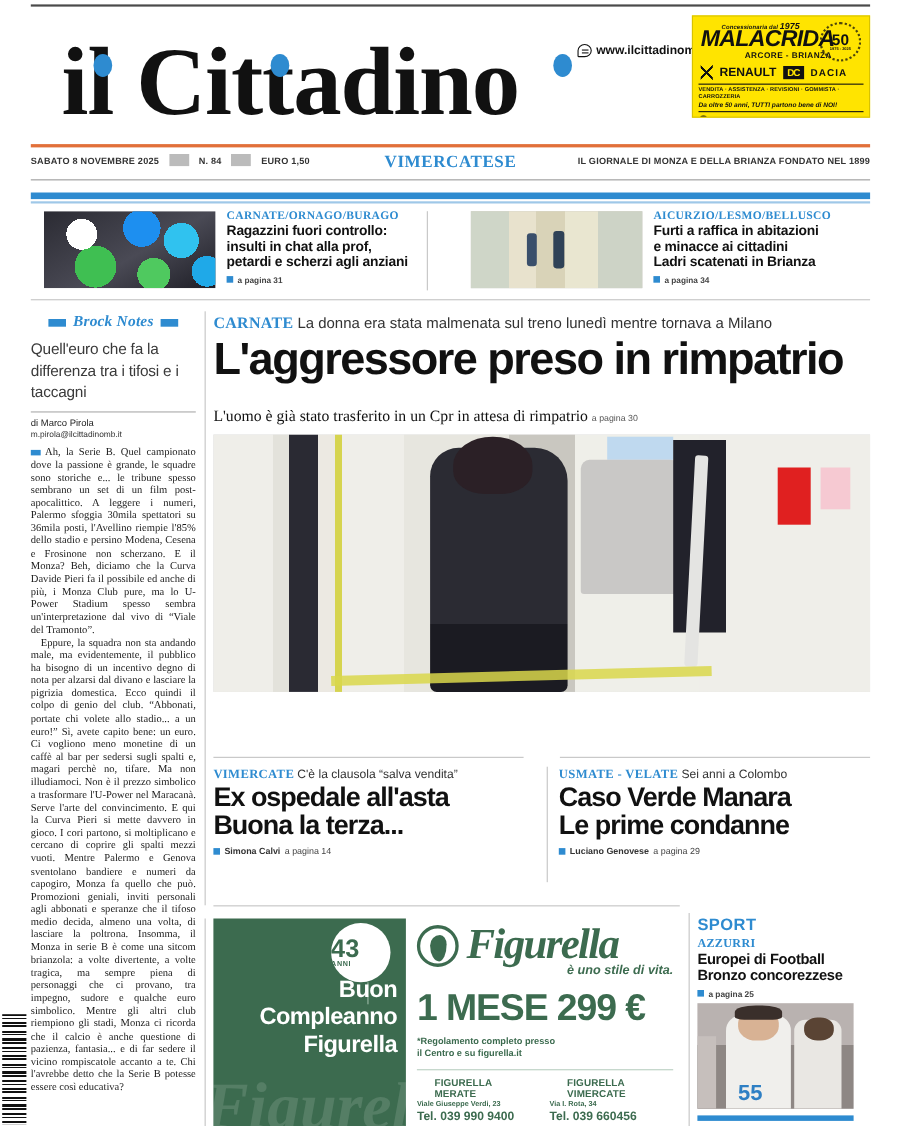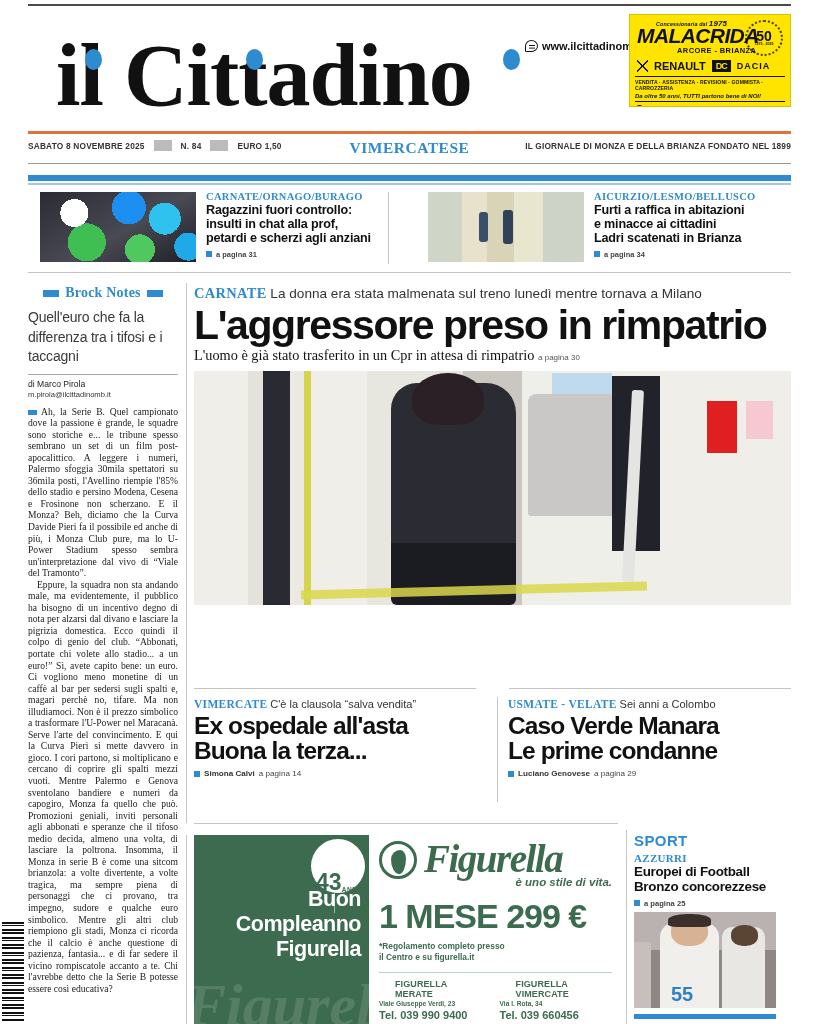--- a/index.html
+++ b/index.html
@@ -120,21 +120,21 @@
   .photo-street::before{content:""; position:absolute; left:33%; top:28%; width:9px;height:30px; background:#3a4f6b; border-radius:3px;}
   .photo-street::after{content:""; position:absolute; left:48%; top:26%; width:10px;height:34px; background:#2f4257; border-radius:3px;}
 
   
   .v-sep { position:absolute; background:#c4c4c4; width:1px; }
   .h-sep { position:absolute; background:#c4c4c4; height:1px; }
 
   
   .opinion { position:absolute; left:28px; top:285px; width:150px; height:730px; }
   .brock-head { display:flex; align-items:center; justify-content:center; gap:6px; }
-  .brock-title { font-family:"Liberation Serif", serif; font-weight:700; font-size:14px; color:#2e8bd0; letter-spacing:.2px;}
+  .brock-title { font-family:"Liberation Serif", serif; font-weight:700; font-size:14px; color:#2e8bd0; letter-spacing:.2px;font-style:italic;}
   .brock-dash { width:16px; height:7px; background:#2e8bd0; }
   .brock-sub {
     font-size:14px; line-height:19.5px; color:#3a3a3a; margin-top:7px;
     font-weight:400; letter-spacing:-.2px;
   }
   .byline-rule { height:1px; background:#aaa; margin:7px 0 4px; }
   .byline { font-size:8.6px; color:#222; }
   .bymail { font-size:7.6px; color:#333; margin-top:1px;}
   .op-body {
     margin-top:7px; font-family:"Liberation Serif", serif;
@@ -154,21 +154,21 @@
   
   .main { position:absolute; left:194px; top:285px; width:597px; }
   .m-kicker-row { font-family:"Liberation Serif", serif; font-size:14.5px; line-height:17px; }
   .m-kicker { font-weight:700; color:#2e8bd0; letter-spacing:.3px; }
   .m-sub-head { font-family:"Liberation Sans", sans-serif; font-weight:400; color:#333; font-size:13.6px;}
   .m-title {
     font-size:41px; line-height:41px; font-weight:800; color:#111;
     letter-spacing:-1.4px; margin-top:3px;
   }
   .m-title .l2 { display:block; }
-  .m-deck { margin-top:1px; font-family:"Liberation Serif", serif; font-size:14.3px; color:#111; }
+  .m-deck { margin-top:24px; font-family:"Liberation Serif", serif; font-size:14.3px; color:#111; }
   .m-deck .pg { font-size:8px; color:#555; font-family:"Liberation Sans", sans-serif;}
 
   .m-photo { margin-top:7px; width:597px; height:234px; position:relative; overflow:hidden; background:#ddd; }
   .train {
     position:absolute; inset:0;
     background:
       linear-gradient(90deg,
         #efeee9 0 9%, #e3e2db 9% 11.5%,
         #2a2a33 11.5% 16%, #ece9e2 16% 18.5%,
         #d6d44f 18.5% 19.6%, #efeee9 19.6% 29%,
@@ -203,22 +203,22 @@
   .sec-kicker { font-weight:700; color:#2e8bd0; letter-spacing:.3px; }
   .sec-sub { font-family:"Liberation Sans", sans-serif; font-weight:400; color:#333; font-size:11px; }
   .sec-title { font-size:24.5px; line-height:25px; font-weight:800; color:#111; letter-spacing:-.9px; margin-top:2px;}
   .sec-by { display:flex; align-items:center; gap:4px; margin-top:6px; font-size:8.1px; color:#333;}
   .sec-by b { font-weight:800; }
   .sec-by i { font-style:normal; color:#444; }
 
   
   .figads { position:absolute; left:194px; top:835px; width:424px; height:189px; background:#fff; }
   .fig-left { position:absolute; left:0; top:0; width:175px; height:189px; background:#3c6b4f; overflow:hidden; }
-  .fig-balloon { position:absolute; right:4px; top:4px; width:54px; height:54px; border-radius:50%;
-    background:#fff; display:flex; flex-direction:row; align-items:flex-end; justify-content:center;}
+  .fig-balloon { position:absolute; right:14px; top:4px; width:54px; height:54px; border-radius:50%;
+    background:#fff; display:flex; flex-direction:column; align-items:flex-start; justify-content:center;}
   .fig-balloon .n{ font-size:23px; font-weight:800; color:#3c6b4f; line-height:21px;}
   .fig-balloon .a{ font-size:6.5px; font-weight:800; color:#3c6b4f; letter-spacing:.6px;}
   .fig-string { position:absolute; right:34px; top:58px; width:1.5px; height:20px; background:#9bb9a6; }
   .fig-bday { position:absolute; left:8px; top:52px; width:159px; text-align:right;
     color:#fff; font-size:21.5px; line-height:25px; font-weight:700; letter-spacing:-.5px;}
   .fig-ghost { position:absolute; left:-8px; bottom:-16px; font-family:"Liberation Serif", serif;
     font-style:italic; font-weight:700; font-size:60px; color:rgba(255,255,255,.13); white-space:nowrap;}
   .fig-right { position:absolute; left:175px; top:0; width:249px; height:189px; padding:6px 6px 0 10px;}
   .fig-logo-row { display:flex; align-items:flex-start; gap:7px; }
   .fig-mark { width:38px; height:38px; border:3px solid #3c6b4f; border-radius:50%; position:relative; flex:none;}

